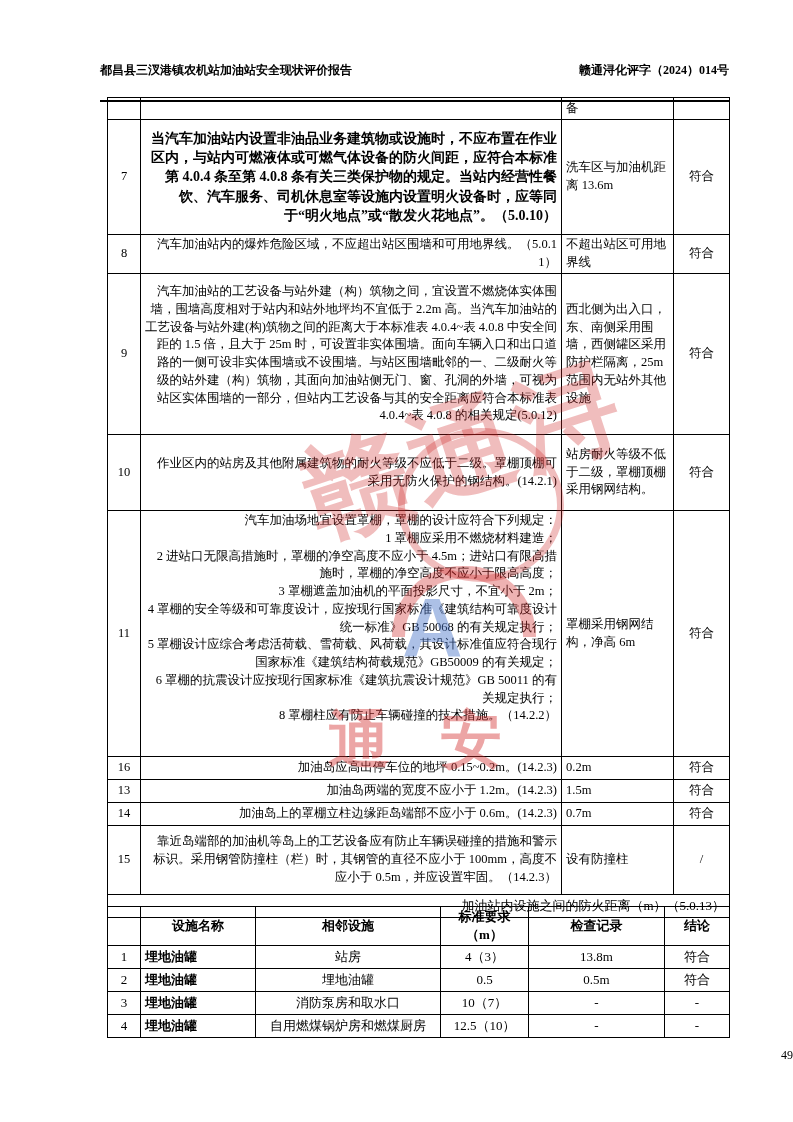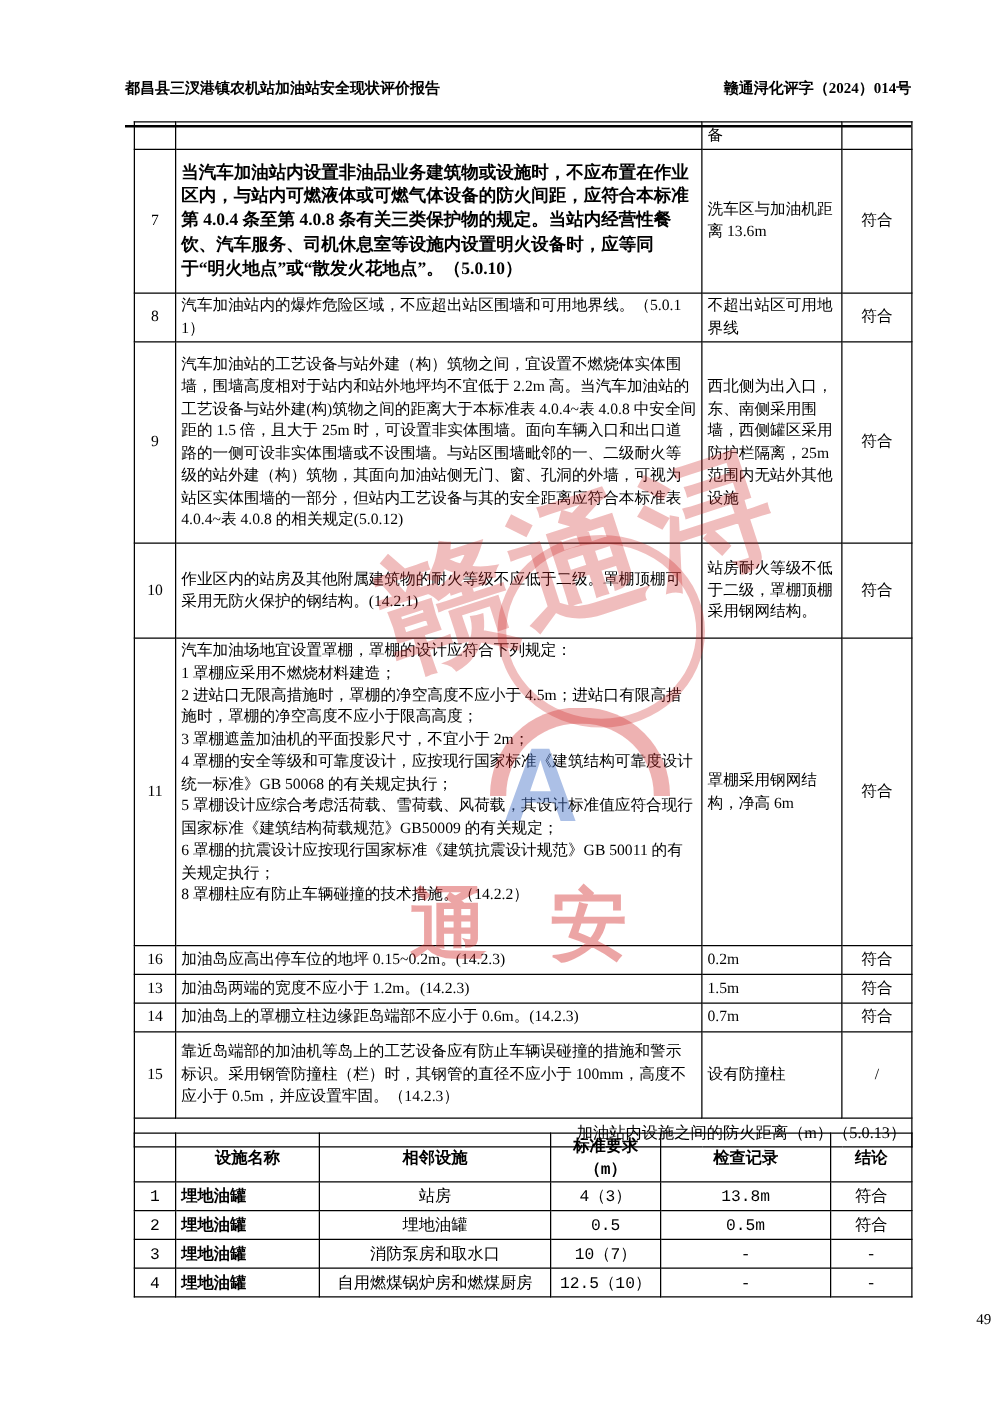--- a/index.html
+++ b/index.html
@@ -20,38 +20,38 @@
   table{border-collapse:collapse;table-layout:fixed;}
   .main-table{
     position:absolute;left:107px;top:97px;width:622px;
     font-size:12.5px;
   }
   .main-table td{
     border:1px solid #000;padding:1px 4px;vertical-align:middle;
     line-height:1.42;word-break:break-all;
   }
   td.no{text-align:center;padding:0;}
-  td.content{text-align:left;white-space:pre-line;}
+  td.content{text-align:right;white-space:pre-line;}
   td.record{text-align:left;}
   td.record.center{}
   td.conclusion{text-align:center;}
   tr.trp td{height:19px;}
   tr.tr7 td{height:112px;}
   tr.tr7 td.content{font-size:14px;font-weight:bold;line-height:1.36;}
   tr.tr8 td{height:36px;}
   tr.tr9 td{height:158px;}
   tr.tr10 td{height:73px;}
   tr.tr11 td{height:243px;}
   tr.tr11 td.content{vertical-align:top;}
   tr.trs td{height:20px;}
   tr.tr15 td{height:66px;}
   tr.section-row td{text-align:right;font-size:13px;height:20px;}
   
   .sub-table{
-    position:absolute;left:107px;top:906px;width:622px;font-size:13px;font-family:Liberation Mono, monospace;
+    position:absolute;left:107px;top:906px;width:622px;font-size:13px;
   }
   .sub-table td{
     border:1px solid #000;padding:1px 4px;vertical-align:middle;height:20px;
     text-align:center;word-break:break-all;
   }
   .sub-table td.facility{text-align:left;font-weight:bold;}
   .sub-table tr.head td{font-weight:bold;}
   
   .page-number{
     position:absolute;left:0;right:0;top:1048px;text-align:right;

